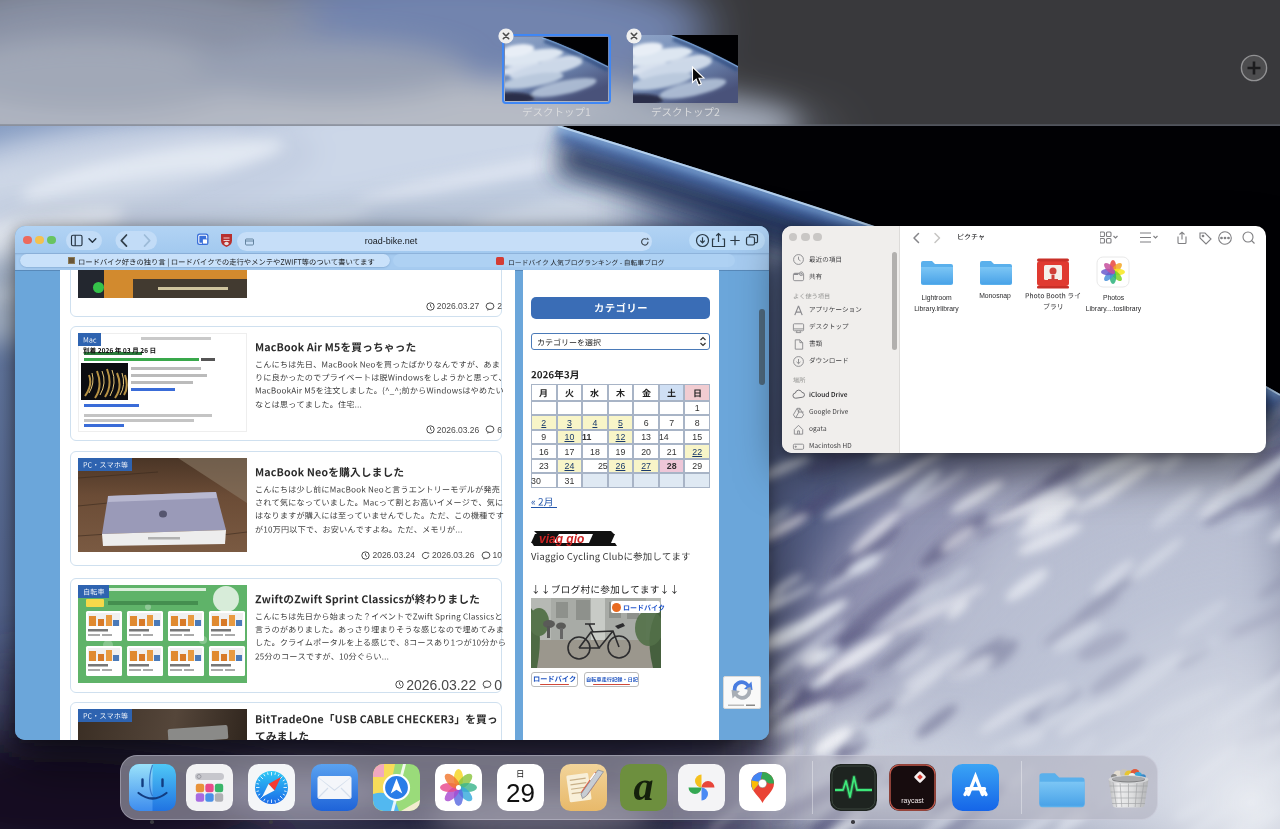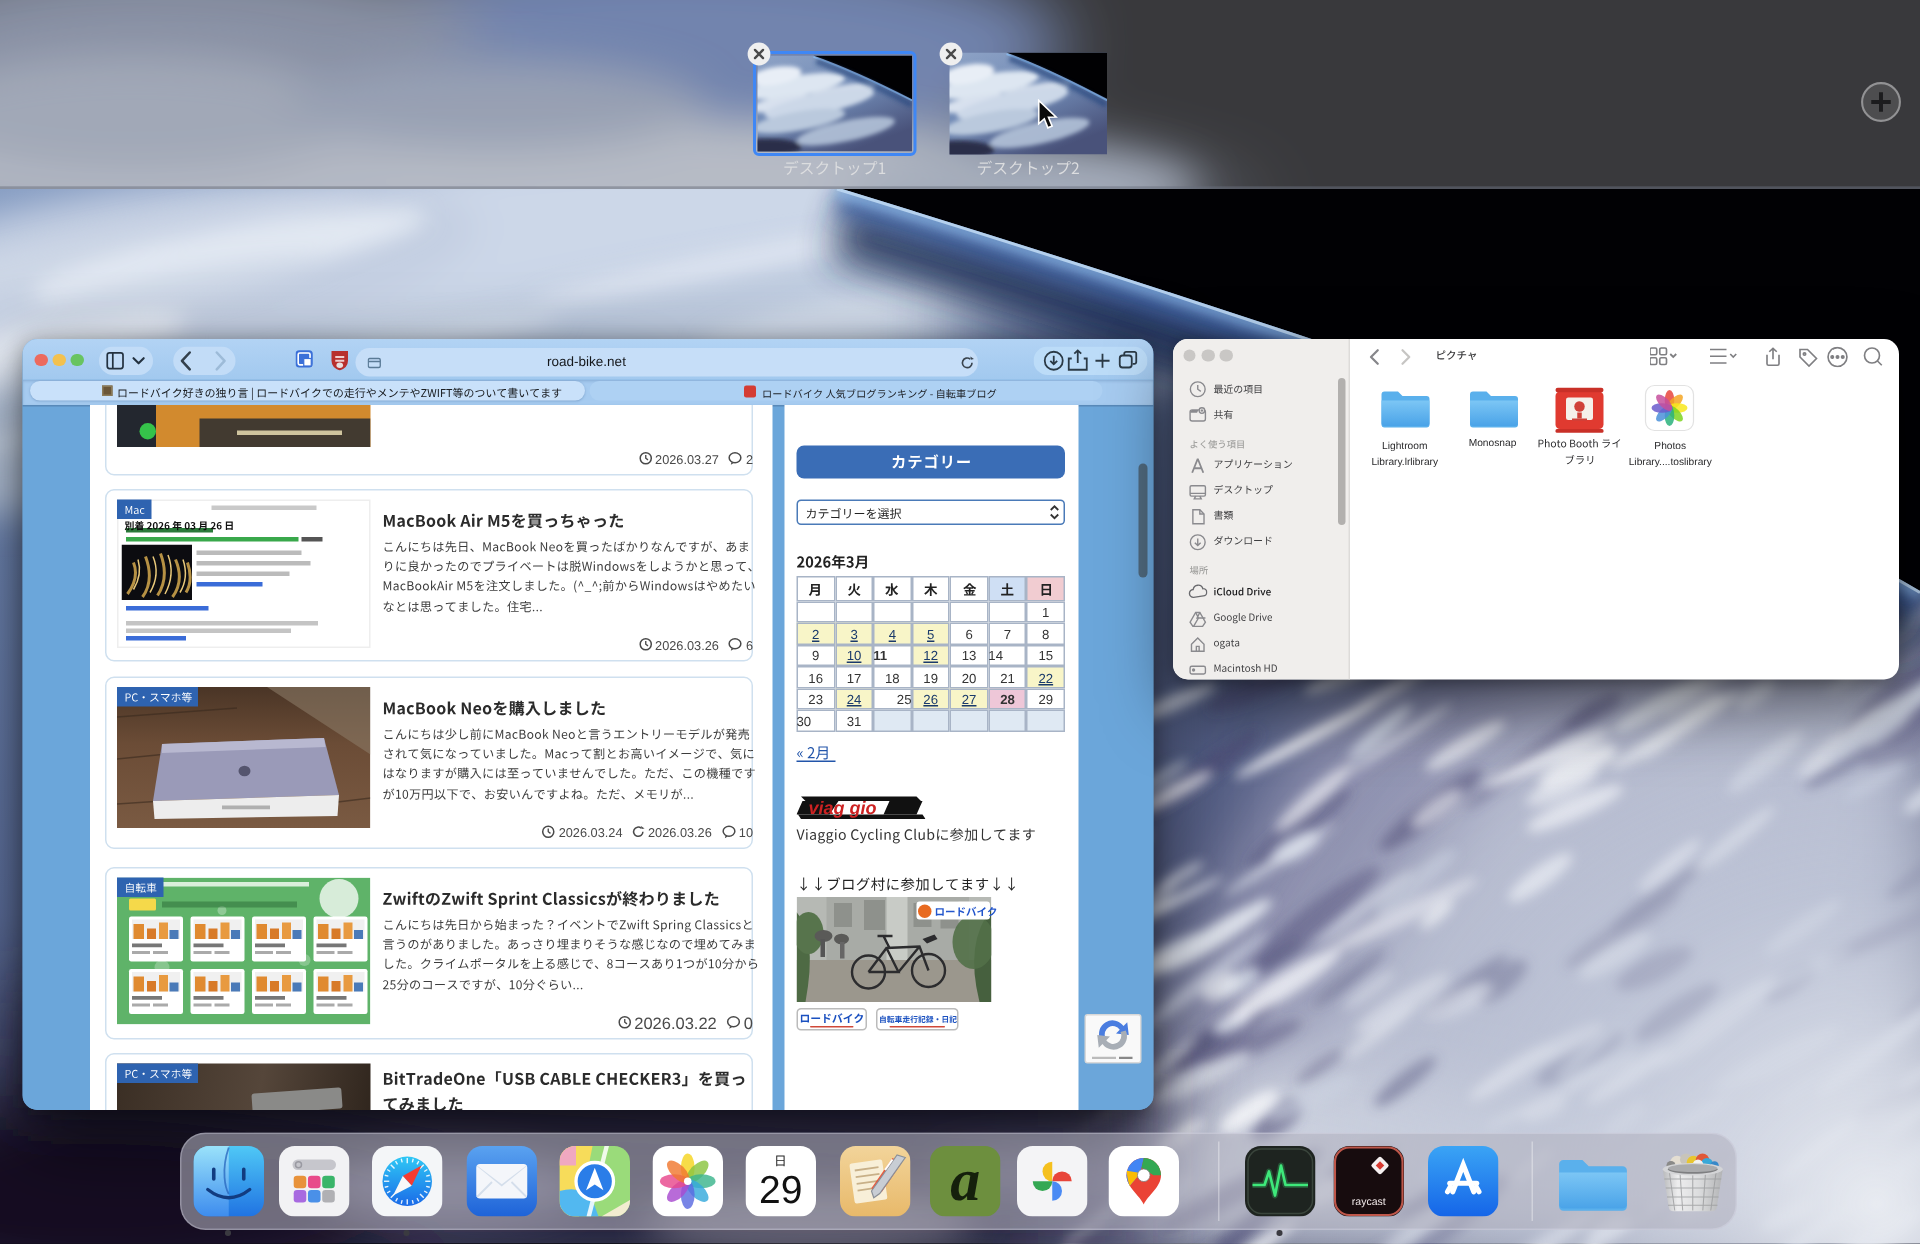--- a/index.html
+++ b/index.html
@@ -821,21 +821,21 @@
       <div class="abs" style="left:55px;top:308px;width:432px;height:114.5px;background:#fff;border:1px solid #cfe0ef;border-radius:6px"></div>
       <div class="abs" style="left:55px;top:432px;width:432px;height:160px;background:#fff;border:1px solid #cfe0ef;border-radius:6px"></div>
       <div class="abs" style="left:63px;top:-61px;width:169px;height:89px;background:#d28a2e;overflow:hidden">
 <div class="abs" style="left:0;top:0;width:26px;height:100%;background:#23272f"></div>
 <div class="abs" style="left:15px;top:73px;width:11px;height:11px;border-radius:50%;background:#35c24a"></div>
 
 <div class="abs" style="left:55px;top:70px;width:114px;height:19px;background:#423a30"></div>
 <div class="abs" style="left:80px;top:78px;width:70px;height:3px;background:#cfc49e"></div>
 
 </div>
-      <div class="abs" style="right:266.5px;top:30.5px;display:flex;align-items:center;font-size:8.5px;color:#4a4a4a">
+      <div class="abs" style="right:266.5px;top:30.5px;display:flex;align-items:flex-end;font-size:8.5px;color:#4a4a4a">
         <svg width="9" height="9" style="margin:0 2px 0 6px">
           <circle cx="4.5" cy="4.5" r="3.7" fill="none" stroke="#4a4a4a" stroke-width="1"></circle>
           <path d="M4.5,2.3 V4.5 L6,5.6" stroke="#4a4a4a" stroke-width="0.9" fill="none"></path>
         </svg>
         <span>2026.03.27</span>
         <svg width="10" height="9" style="margin:0 2px 0 6px">
           <ellipse cx="5" cy="4.2" rx="3.9" ry="3.3" fill="none" stroke="#4a4a4a" stroke-width="1"></ellipse>
           <path d="M2.7,7 l-0.5,1.8 l2,-1.1" fill="#4a4a4a"></path>
         </svg>
         <span>2</span>
@@ -1250,21 +1250,21 @@
             <use href="#j25" x="20629"></use>
             <use href="#j144" x="21653"></use>
             <use href="#j143" x="22678"></use>
             <use href="#j99" x="23703"></use>
             <use href="#j129" x="24727"></use>
             <use href="#j129" x="25030"></use>
             <use href="#j129" x="25333"></use>
           </g>
         </g>
       </svg>
-      <div class="abs" style="right:266.5px;top:279.5px;display:flex;align-items:flex-start;font-size:8.5px;color:#4a4a4a">
+      <div class="abs" style="right:266.5px;top:279.5px;display:flex;align-items:flex-end;font-size:8.5px;color:#4a4a4a">
         <svg width="9" height="9" style="margin:0 2px 0 6px">
           <circle cx="4.5" cy="4.5" r="3.7" fill="none" stroke="#4a4a4a" stroke-width="1"></circle>
           <path d="M4.5,2.3 V4.5 L6,5.6" stroke="#4a4a4a" stroke-width="0.9" fill="none"></path>
         </svg>
         <span>2026.03.24</span>
         <svg width="9" height="9" style="margin:0 2px 0 6px">
           <path d="M7.6,4.5 a3.1,3.1 0 1 1 -1.1,-2.4" fill="none" stroke="#4a4a4a" stroke-width="1"></path>
           <path d="M6.3,0.7 l0.4,2 l2,-0.4 Z" fill="#4a4a4a"></path>
         </svg>
         <span>2026.03.26</span>
@@ -1550,21 +1550,21 @@
             <use href="#j203" x="11541"></use>
             <use href="#j204" x="12566"></use>
             <use href="#j125" x="13590"></use>
             <use href="#j35" x="14615"></use>
             <use href="#j129" x="15640"></use>
             <use href="#j129" x="15942"></use>
             <use href="#j129" x="16245"></use>
           </g>
         </g>
       </svg>
-      <div class="abs" style="right:266.5px;top:406.5px;display:flex;align-items:flex-start;font-size:11px;color:#4a4a4a">
+      <div class="abs" style="right:266.5px;top:406.5px;display:flex;align-items:center;font-size:14px;color:#4a4a4a">
         <svg width="9" height="9" style="margin:0 2px 0 6px">
           <circle cx="4.5" cy="4.5" r="3.7" fill="none" stroke="#4a4a4a" stroke-width="1"></circle>
           <path d="M4.5,2.3 V4.5 L6,5.6" stroke="#4a4a4a" stroke-width="0.9" fill="none"></path>
         </svg>
         <span>2026.03.22</span>
         <svg width="10" height="9" style="margin:0 2px 0 6px">
           <ellipse cx="5" cy="4.2" rx="3.9" ry="3.3" fill="none" stroke="#4a4a4a" stroke-width="1"></ellipse>
           <path d="M2.7,7 l-0.5,1.8 l2,-1.1" fill="#4a4a4a"></path>
         </svg>
         <span>0</span>

